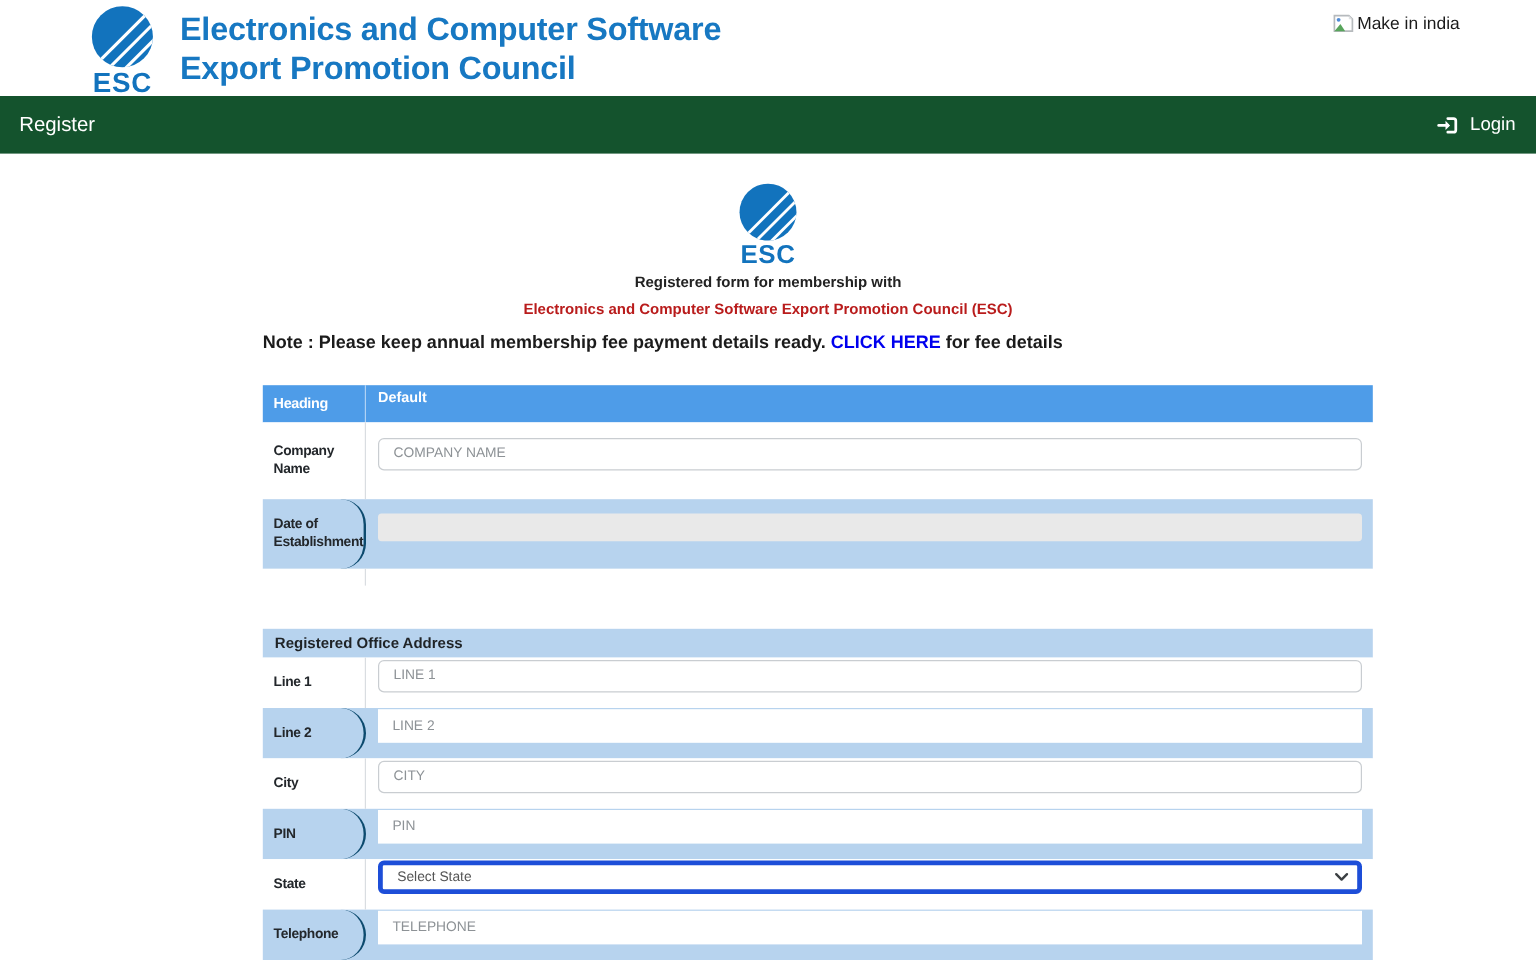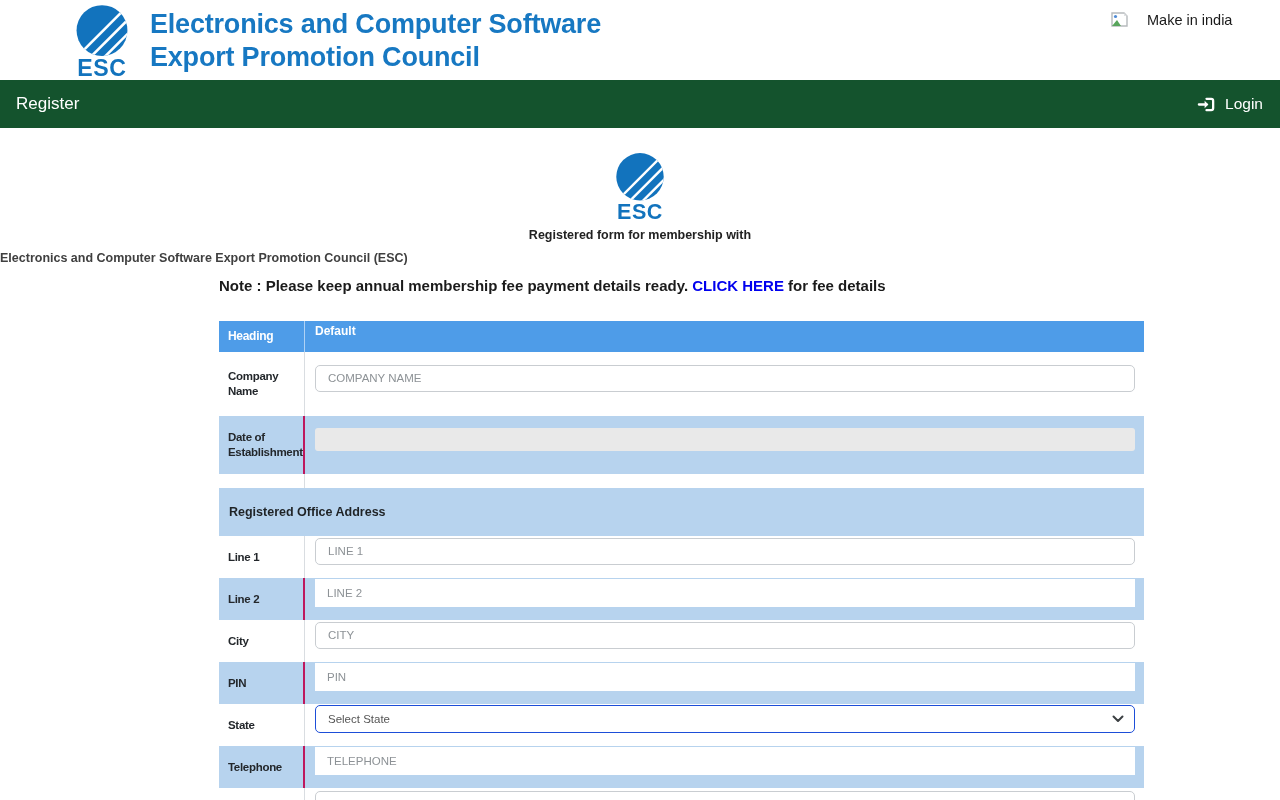--- a/index.html
+++ b/index.html
@@ -4,70 +4,70 @@
 <style>
   * { margin:0; padding:0; box-sizing:border-box; }
   html,body { width:1280px; height:800px; overflow:hidden; background:#ffffff;
               font-family:"Liberation Sans", sans-serif; }
 
   
   .site-header { position:absolute; top:0; left:0; width:1280px; height:80px; background:#fff; }
   .brand-logo { position:absolute; left:73px; top:4px; }
   .brand-title { position:absolute; left:150px; top:8px; color:#1778c2; font-size:27px;
                  font-weight:600; line-height:33px; letter-spacing:-0.2px; }
-  .mii { position:absolute; left:1110px; top:11px; display:flex; align-items:flex-start; gap:18px; }
+  .mii { position:absolute; left:1110px; top:11px; display:flex; align-items:flex-start; gap:2px; }
   .mii-text { font-size:14.5px; color:#1a1a1a; line-height:18px; }
 
   
   .navbar { position:absolute; top:80px; left:0; width:1280px; height:48px; background:#14532d;
             display:flex; align-items:center; justify-content:space-between; padding:0 17px 0 16px; }
   .nav-register { color:#fff; font-size:17px; cursor:pointer; }
   .nav-login { display:flex; align-items:center; gap:9px; color:#fff; font-size:15.5px; cursor:pointer; }
 
   
   .intro-logo { position:absolute; top:152px; left:0; width:1280px; text-align:center; }
   .intro-line1 { position:absolute; top:228px; left:0; width:1280px; text-align:center;
                  font-size:12.5px; font-weight:bold; color:#222; }
-  .intro-line2 { position:absolute; top:251px; left:0; width:1280px; 
-                 font-size:12.5px; font-weight:bold; color:#404040; }
+  .intro-line2 { position:absolute; top:251px; left:0; width:1280px; text-align:center;
+                 font-size:12.5px; font-weight:bold; color:#b91c1c; }
   .note-line { position:absolute; top:277px; left:219px; font-size:15px; font-weight:bold; color:#1b1b1b; }
   .note-link { color:#0000ee; cursor:pointer; }
 
   
   .form-table { position:absolute; top:298px; left:219px; width:925px; }
   .t-row { display:flex; width:100%; }
   .cell-label { width:86px; flex:0 0 86px; display:flex; align-items:center;
                 padding:4px 3px 4px 9px; font-size:11.5px; font-weight:bold; color:#23272b;
                 line-height:15px; letter-spacing:-0.3px; }
   .cell-field { flex:1 1 auto; display:flex; align-items:center; padding:0 9px 12px 10px; position:relative; }
 
   .t-head { height:31px; background:#4e9ce8;margin-top:23px; }
   .t-head .cell-label, .t-head .cell-field { color:#fff; font-weight:bold; font-size:12px; }
   .t-head .cell-label { border-right:1px solid rgba(255,255,255,0.55); }
 
   .row-white { background:#ffffff; }
   .row-white .cell-label { border-right:1px solid #d9dde1; }
   .row-blue  { background:#b7d3ee; }
-  .row-blue .cell-label { border-right:2px solid #be185d; }
+  .row-blue .cell-label { border-right:2px solid #0c4a6e;border-radius:21px; }
 
   .r-company { height:64px; } .r-doe { height:58px; } .r-spacer { height:14px; }
-  .r-section { height:48px; } .r-std { height:42px; } .r-email { height:44px; } .r-partial { height:42px; }
+  .r-section { height:24px;margin-top:36px; } .r-std { height:42px; } .r-email { height:44px; } .r-partial { height:42px; }
 
   .section-row { display:flex; align-items:center; padding-left:10px;
                  font-size:12.5px; font-weight:bold; color:#1f2326; background:#b7d3ee; }
 
   .txt-input { width:100%; height:27px; border:1px solid #c9cdd1; border-radius:5px;
                font-family:"Liberation Sans", sans-serif; font-size:11.5px; color:#444;
                padding:0 12px; background:#fff; outline:none; }
   .txt-input::placeholder { color:#8d9296; opacity:1; }
   .row-blue .txt-input { border:none; border-radius:0; height:28px; }
   .disabled-input { width:100%; height:23px; background:#e9e9e9; border:none; border-radius:3px; }
 
   .select-wrap { position:relative; width:100%; }
-  .state-select { width:100%; height:28px; border:1px solid #1d4ed8; border-radius:5px;
+  .state-select { width:100%; height:28px; border:4px solid #1d4ed8; border-radius:5px;
                   background:#fff; color:#555; font-family:"Liberation Sans", sans-serif;
                   font-size:11.5px; padding:0 30px 0 12px; outline:none;
                   -webkit-appearance:none; -moz-appearance:none; appearance:none; }
   .chev { position:absolute; right:11px; top:50%; transform:translateY(-50%); pointer-events:none; }
 
   .esc-lettering { font-weight:800; }
 </style>
 </head>
 <body>
 

